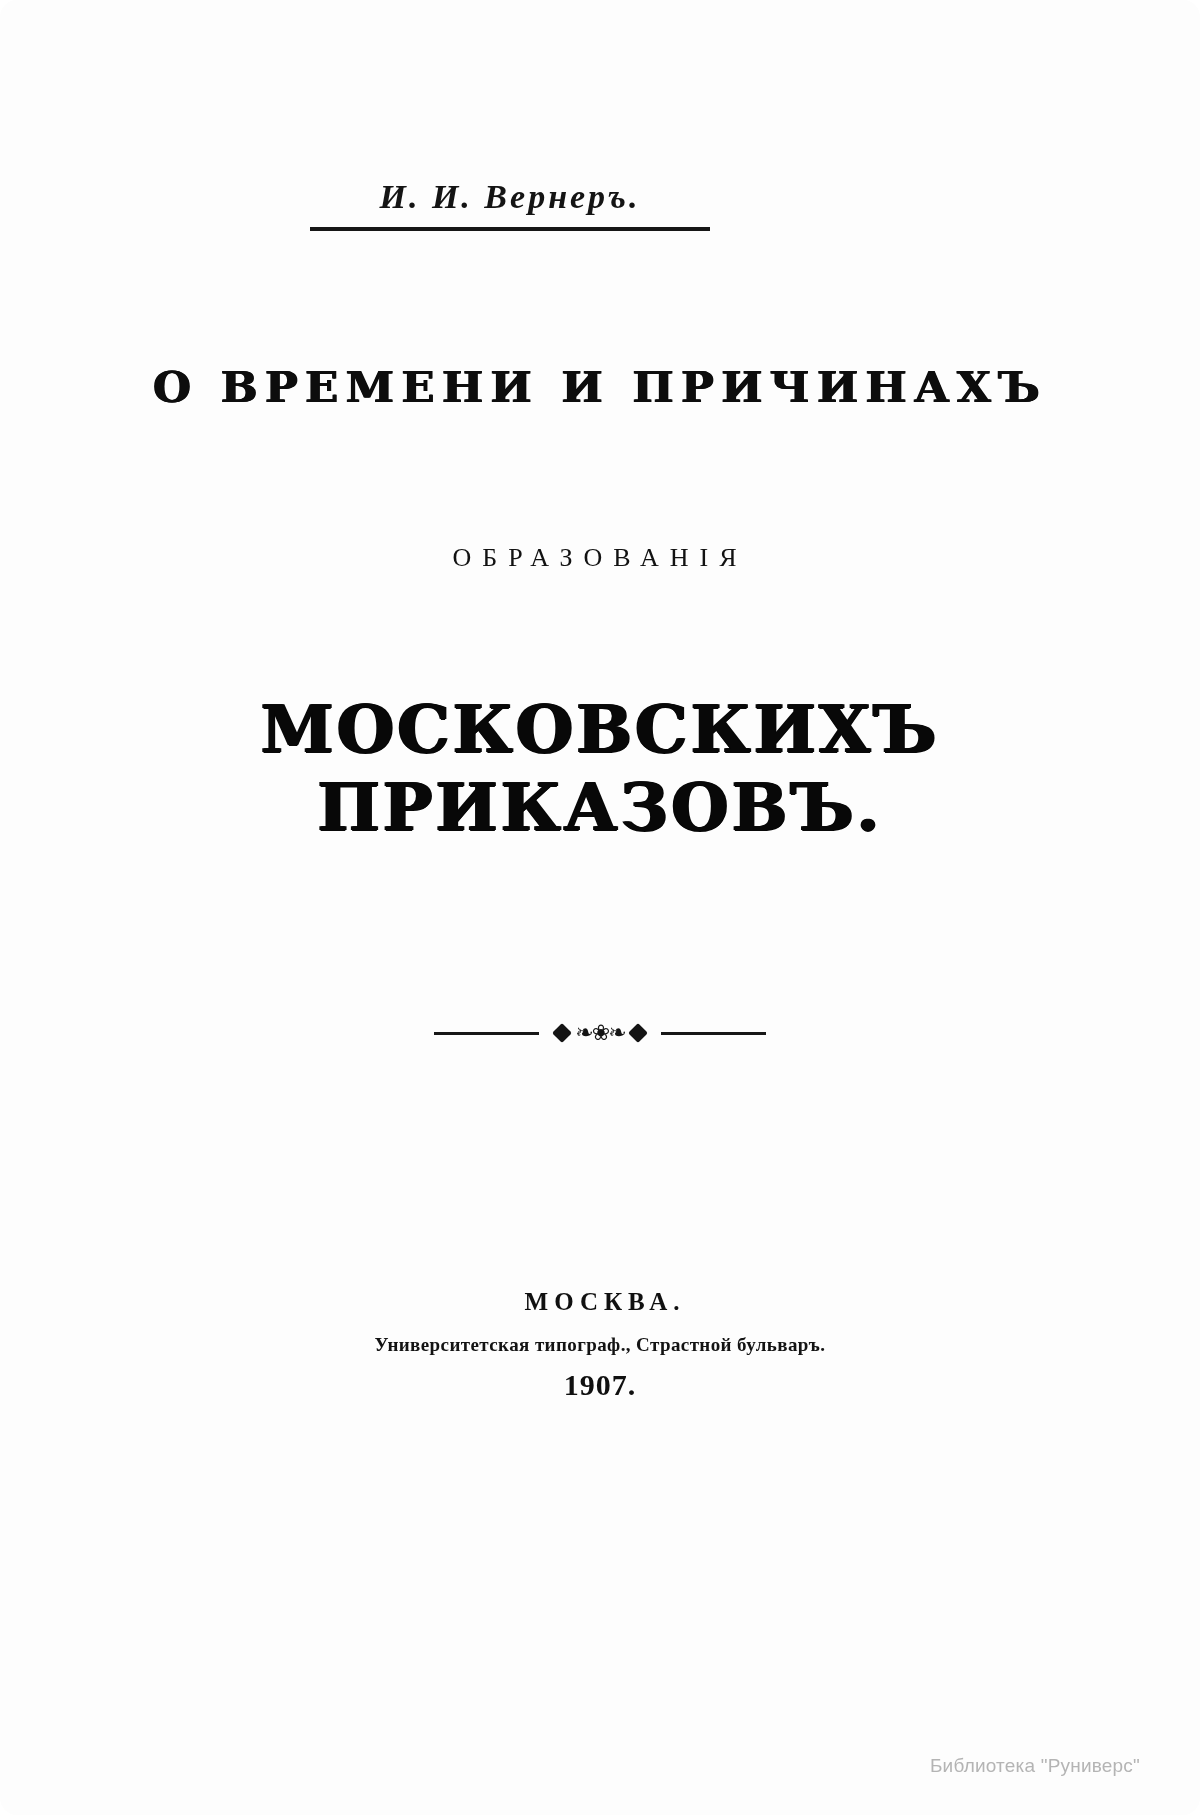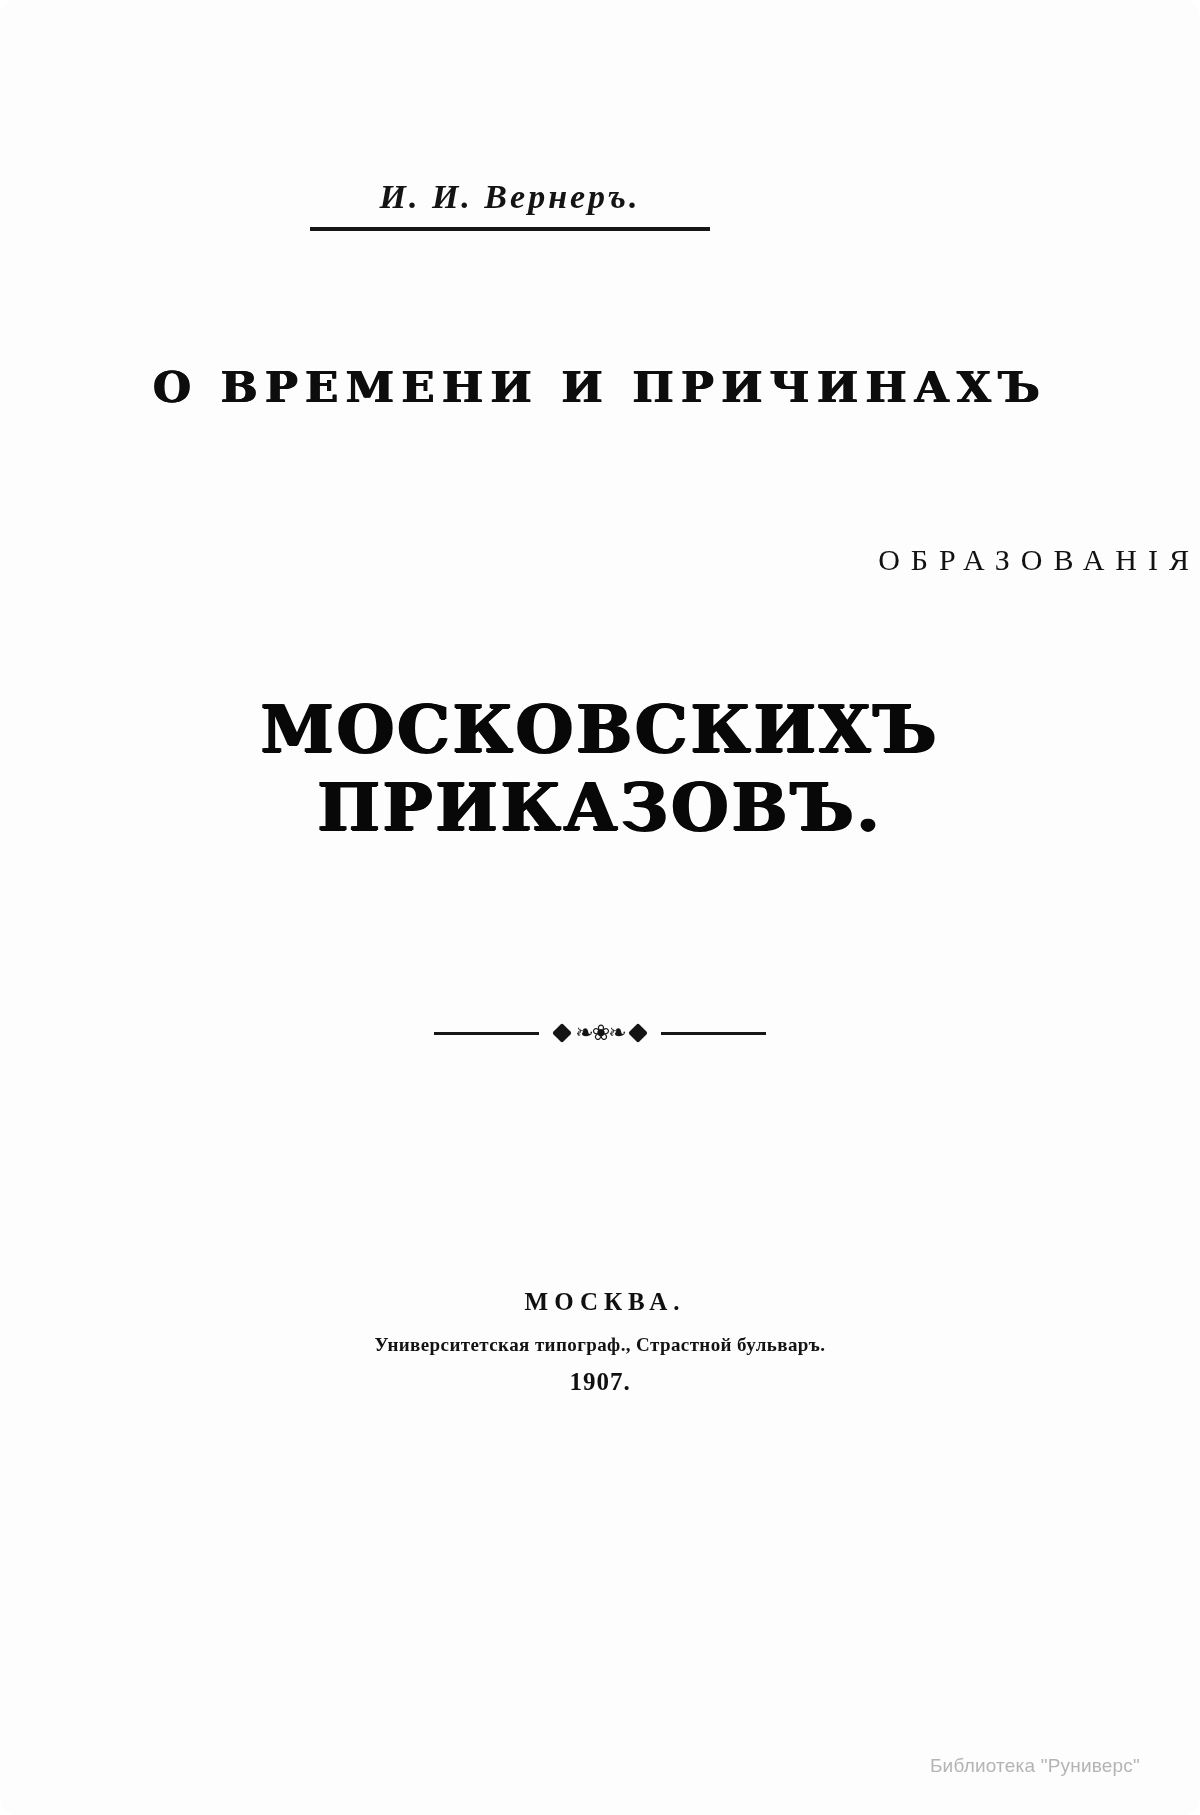--- a/index.html
+++ b/index.html
@@ -65,24 +65,24 @@
     color: #0d0d0d;
     transform: scaleX(1.02);
     text-shadow: 0.6px 0 0 #0d0d0d, -0.6px 0 0 #0d0d0d;
   }
 
   .title-line-2 {
     position: absolute;
     left: 0;
     right: 0;
     top: 543px;
-    text-align: right;
+    text-align: center;
     font-family: "Liberation Serif", serif;
     font-weight: 400;
-    font-size: 30px;
+    font-size: 26px;
     letter-spacing: 11px;
     color: #121212;
   }
 
   .title-line-3 {
     position: absolute;
     left: 0;
     right: 0;
     top: 690px;
     text-align: center;
@@ -150,21 +150,21 @@
     font-family: "Liberation Serif", serif;
     font-weight: 700;
     font-size: 19px;
     letter-spacing: 0.4px;
     color: #131313;
     margin-bottom: 12px;
   }
   .imprint-year {
     font-family: "Liberation Serif", serif;
     font-weight: 700;
-    font-size: 25px;
+    font-size: 30px;
     letter-spacing: 1px;
     color: #101010;
   }
 
   
   .watermark {
     position: absolute;
     right: 60px;
     bottom: 38px;
     font-family: "Liberation Sans", sans-serif;

